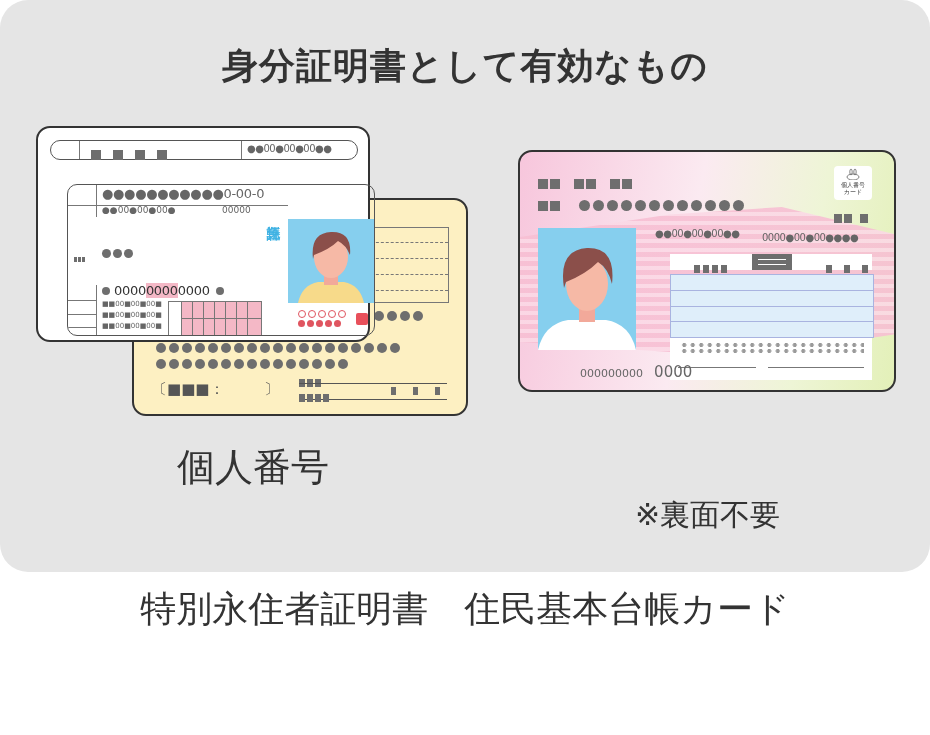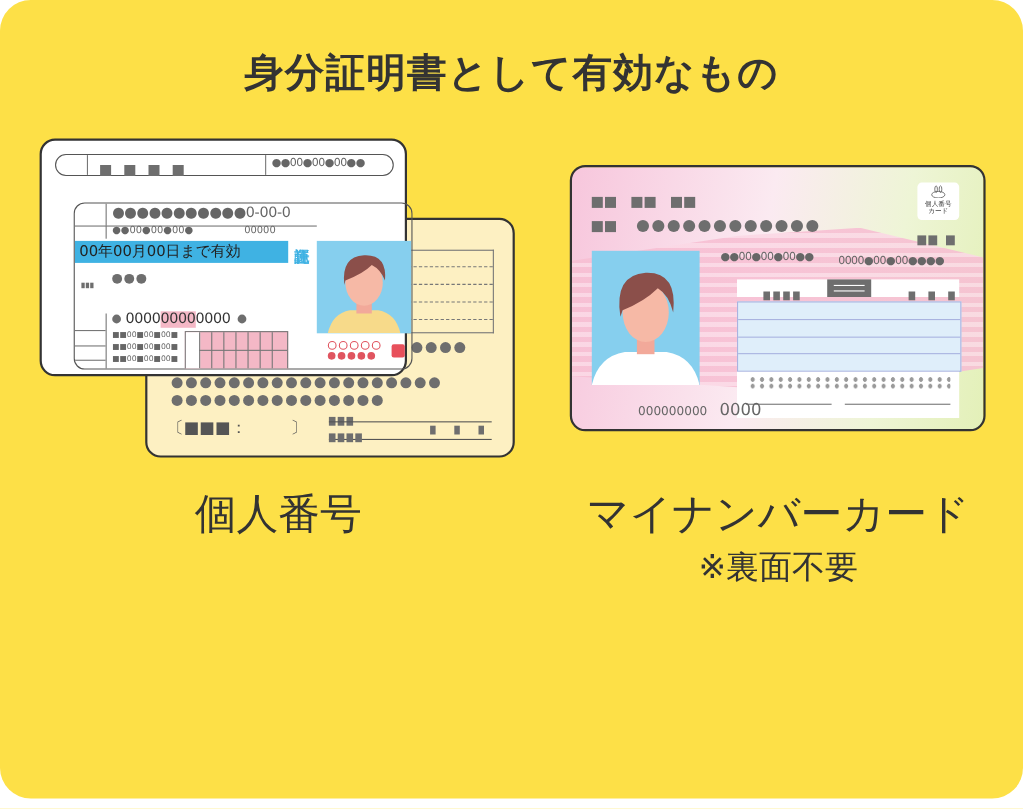--- a/index.html
+++ b/index.html
@@ -1,17 +1,17 @@
 <!DOCTYPE html>
 <html><head>
 <meta charset="utf-8">
 <style>
   html,body{margin:0;padding:0;background:#fff;}
   body{width:930px;height:735px;overflow:hidden;font-family:"DejaVu Sans","Liberation Sans",sans-serif;}
-  .panel{position:absolute;left:0;top:0;width:930px;height:726px;background:#fde047;border-radius:28px;}
+  .panel{position:absolute;left:0;top:0;width:930px;height:572px;background:#e5e5e5;border-radius:28px;}
   .title{position:absolute;left:0;width:930px;top:42px;text-align:center;font-size:36px;font-weight:bold;color:#333;letter-spacing:1px;}
   .dot{display:inline-block;border-radius:50%;background:#6e6e6e;}
   .sq{display:inline-block;background:#6e6e6e;}
   .ab{position:absolute;}
   .lbl{position:absolute;text-align:center;color:#333;}
 </style>
 </head>
 <body>
 
 <div class="panel">
@@ -59,21 +59,20 @@
       <div class="ab" style="left:196px;top:2px;font-size:10px;color:#666;letter-spacing:-0.5px;">●●00●00●00●●</div>
     </div>
 
     <div class="ab" style="left:12px;top:56px;width:306px;height:150px;border:1.5px solid #555;border-radius:10px;overflow:hidden;margin-left:17px;">
       <div class="ab" style="left:28px;top:0;height:20px;border-left:1.5px solid #777;"></div>
       <div class="ab" style="left:34px;top:1px;font-size:13px;color:#666;letter-spacing:-0.3px;white-space:nowrap;">●●●●●●●●●●●0-00-0</div>
       <div class="ab" style="left:0;top:20px;width:220px;border-top:1.5px solid #777;"></div>
       <div class="ab" style="left:28px;top:20px;height:12px;border-left:1.5px solid #777;"></div>
       <div class="ab" style="left:34px;top:20px;font-size:9px;color:#666;">●●00●00●00●</div>
       <div class="ab" style="left:154px;top:20px;font-size:9px;color:#666;">00000</div>
-      <div class="ab" style="left:0;top:34px;width:190px;height:20px;background:#3fb2e3;color:#222;font-size:13.5px;line-height:20px;padding-left:4px;white-space:nowrap;">00年00月00日まで有効</div>
       <div class="ab" style="left:196px;top:30px;width:18px;color:#3fb2e3;font-size:14px;line-height:17px;writing-mode:vertical-rl;text-orientation:upright;">運転免許証</div>
       <div class="ab" style="left:6px;top:62px;">
         <span class="sq" style="width:3px;height:5px;margin-right:1px"></span><span class="sq" style="width:3px;height:5px;margin-right:1px"></span><span class="sq" style="width:3px;height:5px;"></span>
       </div>
       <div class="ab" style="left:34px;top:58px;">
         <span class="dot" style="width:9px;height:9px;margin-right:2px"></span><span class="dot" style="width:9px;height:9px;margin-right:2px"></span><span class="dot" style="width:9px;height:9px;"></span>
       </div>
 
       <div class="ab" style="left:220px;top:34px;width:86px;height:112px;">
         <div class="ab" style="left:0;top:0;width:86px;height:84px;background:#86cfee;overflow:hidden;">
@@ -167,16 +166,16 @@
       <div class="ab" style="left:98px;top:24px;width:96px;border-bottom:1px solid #777;height:5px;"></div>
     </div>
     <div class="ab" style="left:16px;top:210px;color:#666;white-space:nowrap;margin-left:44px;">
       <span style="font-size:11px;">000000000</span>
       <span style="font-size:15px;margin-left:6px;">0000</span>
     </div>
   </div>
 
   <div class="lbl" style="left:108px;top:442px;width:290px;font-size:38px;">個人番号</div>
 
-  <div class="lbl" style="left:505px;top:442px;width:405px;font-size:38px;">マイナンバーカード</div>
   <div class="lbl" style="left:505px;top:495px;width:405px;font-size:30px;">※裏面不要</div>
 
+  <div class="lbl" style="left:0;top:585px;width:930px;font-size:36px;white-space:pre;">特別永住者証明書　住民基本台帳カード</div>
 </div>
 
 </body></html>

